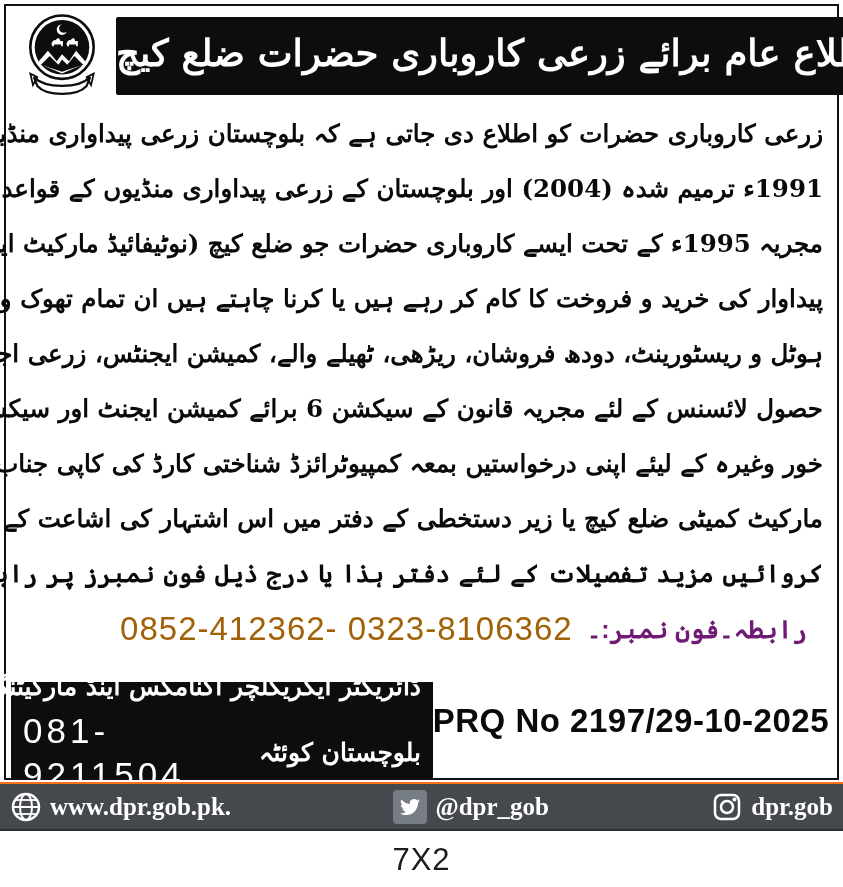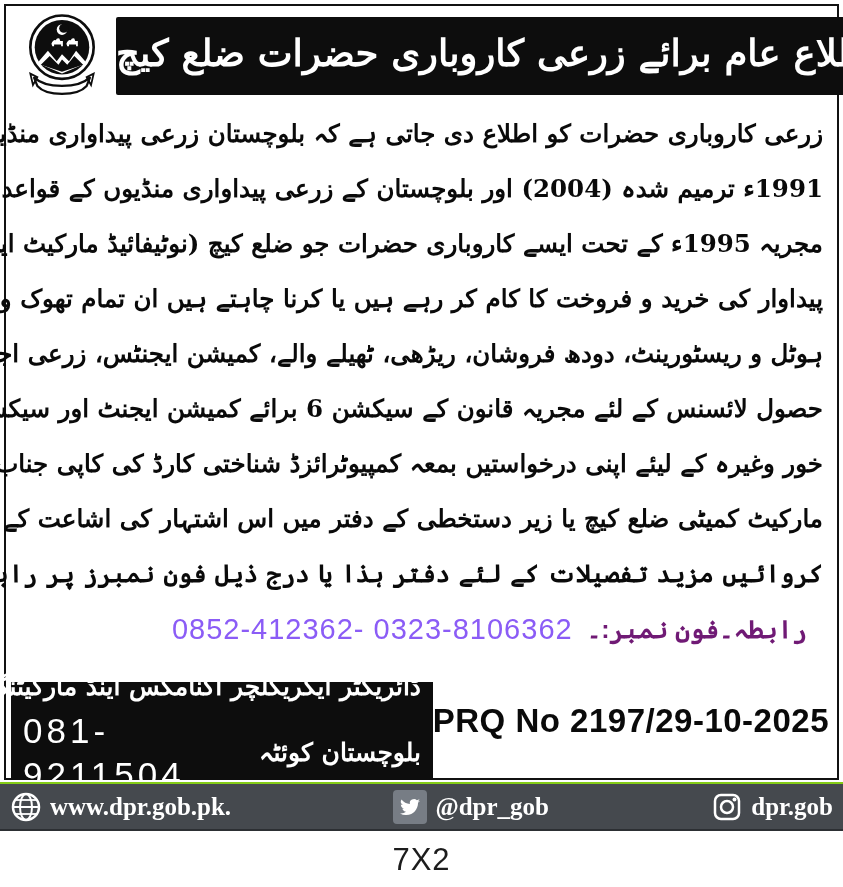--- a/index.html
+++ b/index.html
@@ -53,21 +53,21 @@
     position:absolute; top:597px; right:30px; left:30px; height:52px;
     direction:rtl; display:flex; align-items:center; justify-content:flex-start;
     gap:14px;
   }
   .contact-label {
     font-size:25px; font-weight:bold; font-family:Liberation Sans, sans-serif;
     color:#701a75; white-space:nowrap;
   }
   .contact-numbers {
     direction:ltr; unicode-bidi:embed;
-    font-size:29px; color:#8b5cf6; letter-spacing:1px;
+    font-size:33px; color:#a16207; letter-spacing:1px;
     font-family:"Liberation Sans", sans-serif;
   }
 
   
   .signature-box {
     position:absolute; left:5px; top:676px; width:422px; height:98px;
     background:#0d0d0d; color:#fff;
     display:flex; flex-direction:column; justify-content:center;
     padding:4px 12px; direction:rtl;
   }
@@ -93,21 +93,21 @@
     position:absolute; right:8px; top:696px;
     font-size:33px; font-weight:bold; color:#0a0a0a;
     font-family:"Liberation Sans", sans-serif; letter-spacing:0.5px;
     white-space:nowrap;
   }
 
   
   .footer-bar {
     position:absolute; left:0; top:782px; width:843px; height:49px;
     background:#45494e;
-    border-top:2px solid #84cc16; border-bottom:2px solid #2c2f33;
+    border-top:2px solid #f97316; border-bottom:2px solid #2c2f33;
     display:flex; align-items:center; justify-content:space-between;
     padding:0 10px; color:#fff;
   }
   .footer-item { display:flex; align-items:center; gap:8px; }
   .footer-item .label {
     font-family:"Liberation Serif", serif; font-weight:bold;
     font-size:25px; color:#fff; white-space:nowrap;
   }
   .soc-icon { width:32px; height:32px; flex:0 0 auto; }
   .soc-badge {

